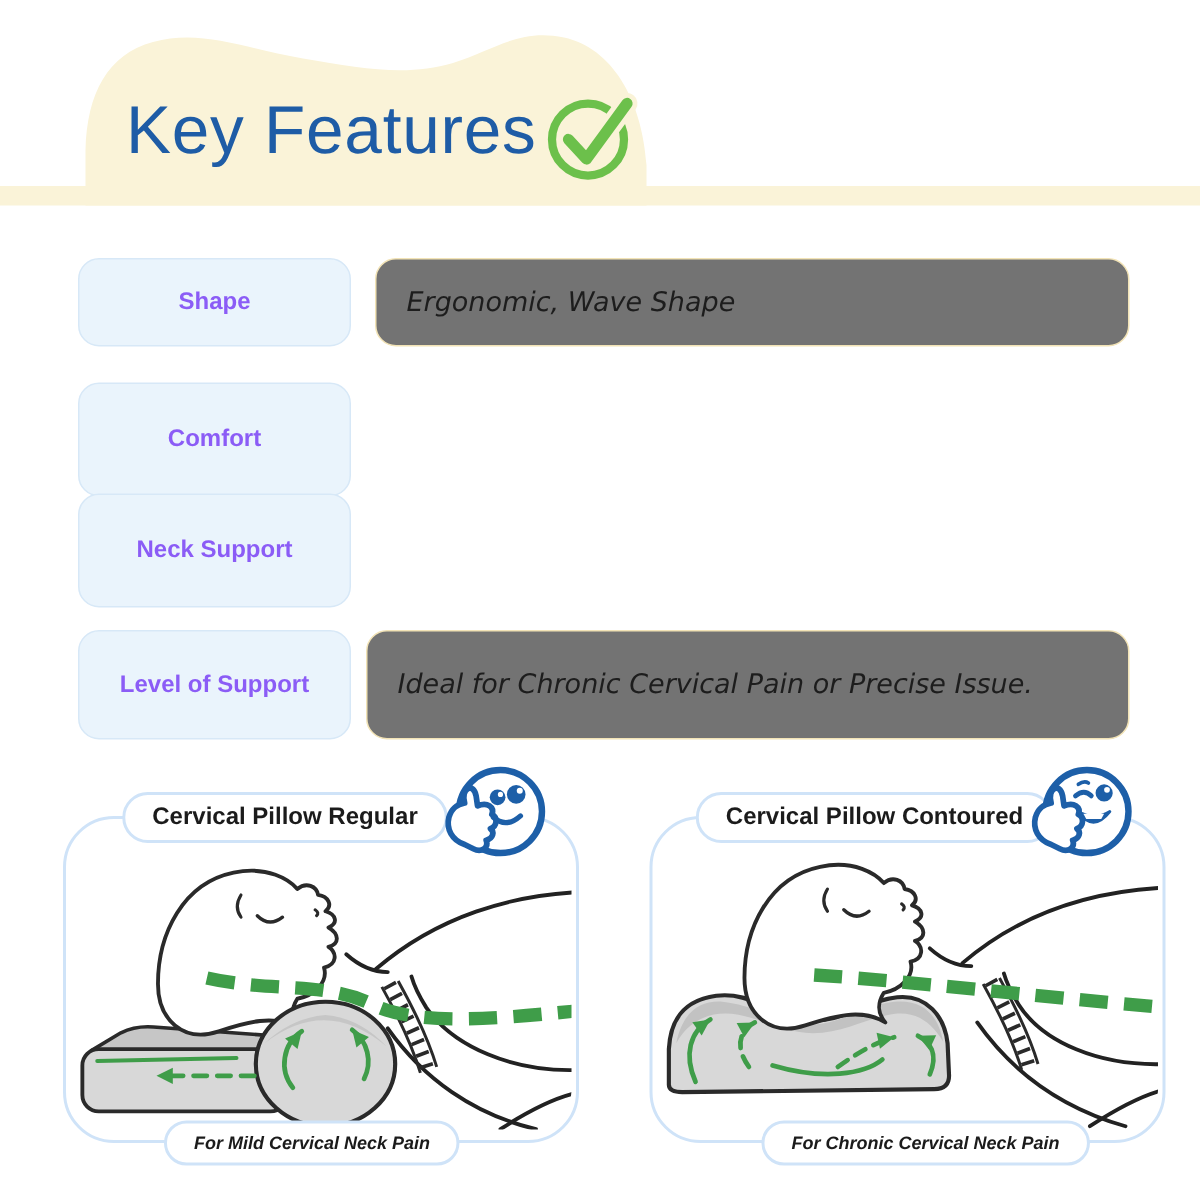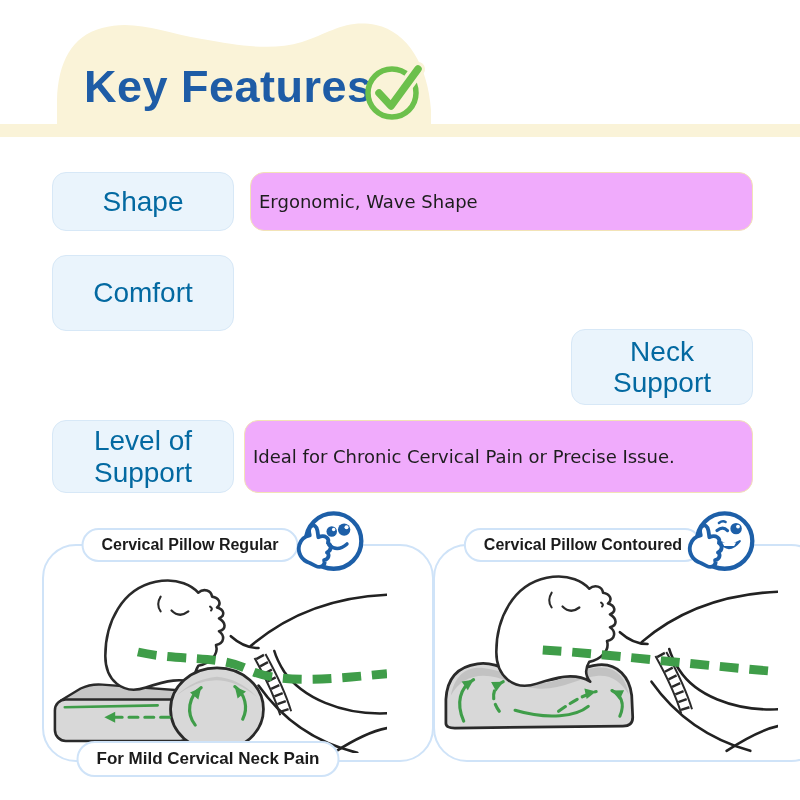--- a/index.html
+++ b/index.html
@@ -5,60 +5,60 @@
   * { margin:0; padding:0; box-sizing:border-box; }
   html,body { background:#ffffff; }
   .page {
     position:relative; width:800px; height:800px; background:#ffffff;
     font-family:"Liberation Sans", sans-serif; overflow:hidden;
   }
   
   .banner { position:absolute; top:0; left:0; width:800px; height:140px; }
   .banner svg.wave { position:absolute; top:0; left:0; }
   .banner h1 {
-    position:absolute; left:84px; top:64px; font-size:45px; font-weight:700;
+    position:absolute; left:84px; top:64px; font-size:45px; font-weight:400;
     letter-spacing:0.5px; color:#1e5ca6; line-height:1;
   }
   .banner .check { position:absolute; left:362px; top:56px; }
   
   .feature-row { position:absolute; left:52px; right:47px; display:flex; gap:16px; }
   .row-0 { top:172px; height:59px; }
   .row-1 { top:243px; height:76px;margin-top:12px; }
-  .row-2 { top:329px; height:76px;justify-content:flex-end; }
+  .row-2 { top:329px; height:76px; }
   .row-3 { top:420px; height:73px;gap:10px; }
   .label-box {
     flex:0 0 182px; background:#eaf4fc; border:1.5px solid #d7e8f7;
     border-radius:14px; display:flex; align-items:center; justify-content:center;
     text-align:center; padding:0 12px;
-    color:#0369a1; font-weight:400; font-size:28px; line-height:1.12;
+    color:#8b5cf6; font-weight:700; font-size:16px; line-height:1.12;
   }
   .value-box {
-    flex:1; background:#f0abfc; border:1.5px solid #f2e3b6; border-radius:14px;
-    display:flex; align-items:center; padding:8px 8px;
-    font-family:"DejaVu Sans", sans-serif; 
+    flex:1; background:#737373; border:1.5px solid #f2e3b6; border-radius:14px;
+    display:flex; align-items:center; padding:8px 20px;
+    font-family:"DejaVu Sans", sans-serif; font-style:italic;
     font-size:18px; line-height:1.5; color:#1d1d1d;
   }
   
   .panel {
-    position:absolute; top:544px; width:392px; height:218px;
+    position:absolute; top:544px; width:344px; height:218px;
     border:2.5px solid #cfe3f8; border-radius:34px; background:#ffffff;
   }
   .panel-left  { left:42px; }
   .panel-right { left:422px;margin-left:11px; }
   .clip {
     position:absolute; inset:3px; border-radius:30px; overflow:hidden;
   }
   .clip svg { position:absolute; left:0; bottom:4px; }
   .pill {
     position:absolute; background:#ffffff; border:2px solid #cfe3f8;
     border-radius:22px; padding:6px 18px; white-space:nowrap;
     font-weight:700; color:#1b1b1b;
   }
   .pill-top   { top:-18px; font-size:16px; }
-  .pill-bottom{ bottom:-17px; font-size:17px; }
+  .pill-bottom{ bottom:-17px; font-size:12px;font-style:italic; }
   .panel-left  .pill-top    { left:146px; transform:translateX(-50%); }
   .panel-right .pill-top    { left:148px; transform:translateX(-50%); }
   .panel-left  .pill-bottom { left:164px; transform:translateX(-50%); }
   .panel-right .pill-bottom { left:182px; transform:translateX(-50%); }
   .smiley { position:absolute; top:-42px; left:240px; }
 </style>
 </head>
 <body>
 
 <div class="page">
@@ -230,16 +230,17 @@
         <path d="M 27,32 C 24,22 33,17 35,27 L 36,34 C 43,31 48,35 46,40
                  C 50,42 50,48 45,50 C 48,52 47,57 42,58 C 44,63 39,67 33,64
                  L 27,61 C 18,58 14,50 16,42 C 18,35 22,33 27,32 Z" fill="#ffffff" stroke="#1d5fa8" stroke-width="4" stroke-linejoin="round"></path>
         <path d="M 44,27 Q 50,22 55,27" fill="none" stroke="#1d5fa8" stroke-width="3.4" stroke-linecap="round"></path>
         <path d="M 46,19 Q 50,16 53,18" fill="none" stroke="#1d5fa8" stroke-width="2.6" stroke-linecap="round"></path>
         <circle cx="64" cy="25" r="6" fill="#1d5fa8"></circle>
         <circle cx="66" cy="22.8" r="2" fill="#ffffff"></circle>
         <path d="M 46,38 Q 56,53 68,38 Q 57,45 46,38 Z" fill="#1d5fa8" stroke="#1d5fa8" stroke-width="2" stroke-linejoin="round"></path>
         <path d="M 49.5,39.5 L 64,39.5 L 62,43.2 L 51.5,43.2 Z" fill="#ffffff"></path>
       </svg>
+      <div class="pill pill-bottom">For Chronic Cervical Neck Pain</div>
     </div>
 
   </section>
 </div>
 
 </body></html>

